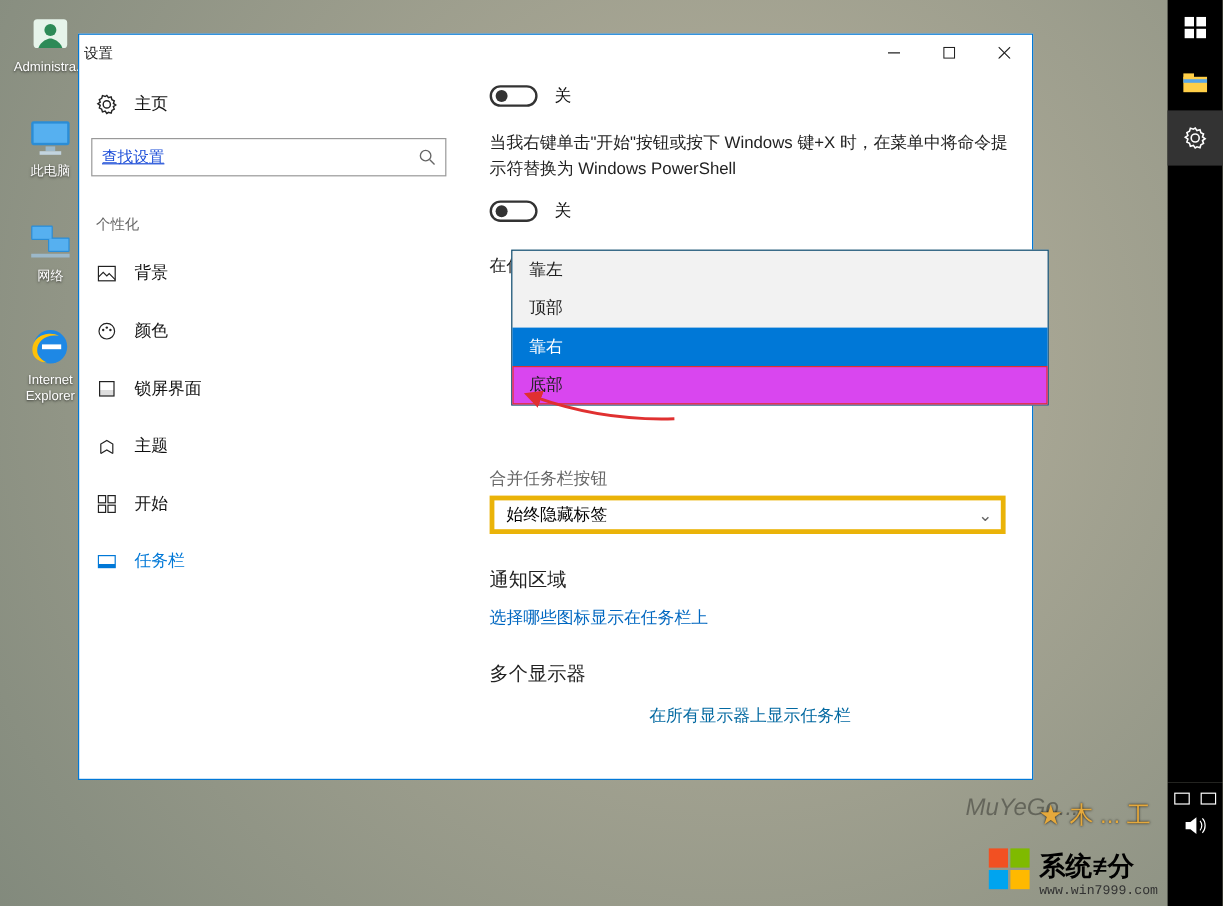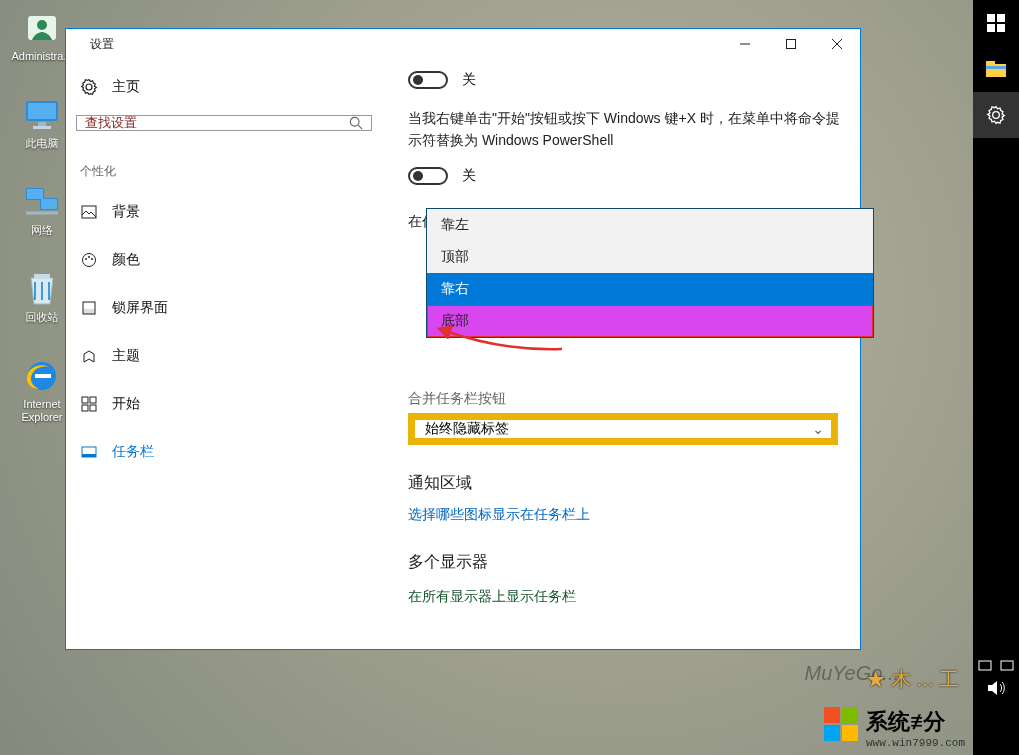--- a/index.html
+++ b/index.html
@@ -37,46 +37,46 @@
   .dicon{display:flex;flex-direction:column;align-items:center;color:#fff;font-size:11px;text-shadow:0 1px 2px rgba(0,0,0,.7);}
   .dicon .gfx{width:40px;height:40px;display:flex;align-items:center;justify-content:center;}
   .dicon span.label{margin-top:2px;text-align:center;line-height:13px;}
 
   
   .win{
     position:absolute; left:65px; top:28px; width:796px; height:622px;
     background:#fff; border:1px solid #0178d7;
     display:flex; flex-direction:column;
   }
-  .titlebar{height:30px;display:flex;align-items:center;font-size:12px;padding-left:24px;color:#222;}
+  .titlebar{height:30px;display:flex;align-items:center;font-size:12px;padding-left:4px;color:#222;}
   .titlebar .spacer{flex:1;}
   .titlebar .btn{width:46px;height:30px;display:flex;align-items:center;justify-content:center;color:#222;}
   .wincontent{flex:1;display:flex;overflow:hidden;}
 
   
   .leftnav{width:320px;padding:8px 0 0 10px; position: relative;}
   .home-row{display:flex;align-items:center;gap:14px;height:40px;padding-left:4px;font-size:14px;color:#111;}
-  .searchbox{margin:8px 14px 14px 0;height:16px;border:1px solid #999;display:flex;align-items:center;padding:0 8px;font-size:13px;color:#7f1d1d;justify-content:space-between;}
+  .searchbox{margin:8px 14px 14px 0;height:32px;border:1px solid #999;display:flex;align-items:center;padding:0 8px;font-size:13px;color:#1d4ed8;justify-content:space-between;text-decoration:underline;}
   .section-head{font-size:12px;color:#666;padding:18px 0 8px 4px;}
   .nav-item{display:flex;align-items:center;gap:14px;height:48px;padding-left:4px;font-size:14px;color:#111;}
   .nav-item.active{color:#0078d7;}
   .nav-item .ico{width:18px;display:flex;justify-content:center;}
 
   
   .rightpane{flex:1;padding:0 18px 0 22px; position: relative;}
   .toggle-row{display:flex;align-items:center;gap:14px;height:30px;font-size:14px;color:#111;}
   .toggle{width:40px;height:18px;border:2px solid #333;border-radius:11px;position:relative;}
   .toggle .knob{width:10px;height:10px;border-radius:50%;background:#333;position:absolute;left:3px;top:2px;}
   .desc{font-size:14px;color:#222;line-height:22px;}
   .subhead{font-size:14px;color:#222;margin:22px 0 6px;}
   .dropdown{position:absolute;left:426px;top:208px;width:448px;border:1px solid #0c4a6e;background:#f2f2f2;z-index:2;}
   .dropdown .opt{height:32px;display:flex;align-items:center;padding-left:14px;font-size:14px;color:#222;}
   .dropdown .opt.selected{background:#0078d7;color:#fff;}
   .dropdown .opt.hl{outline:1px solid #e03030;outline-offset:-1px;background:#d946ef;}
-  .combo{height:32px;border:7px solid #eab308;display:flex;align-items:center;padding-left:10px;font-size:14px;width:430px;justify-content:space-between; position: relative; z-index:1;}
+  .combo{height:32px;border:4px solid #eab308;display:flex;align-items:center;padding-left:10px;font-size:14px;width:430px;justify-content:space-between; position: relative; z-index:1;}
   .combo .chev{width:26px;text-align:center;color:#666;}
   .h2{font-size:16px;color:#222;margin:28px 0 12px;}
   .link{color:#0067c0;font-size:14px;margin:10px 0;display:block;}
 
   
   .arrowwrap{position:absolute;left:432px;top:323px;width:140px;height:30px;pointer-events:none;z-index:3;}
 
   
   .brand{position:absolute; right:54px; bottom:6px; display:flex; gap:8px; color:#000;font-family:Liberation Mono, monospace;}
   .brand .sq{display:grid;grid-template-columns:16px 16px;grid-template-rows:16px 16px;gap:2px;}
@@ -124,30 +124,20 @@
           <rect x="18" y="13" width="18" height="12" rx="1" fill="#2b8dd6"></rect>
           <rect x="5" y="4" width="16" height="10" fill="#56b0f0"></rect>
           <rect x="19" y="14" width="16" height="10" fill="#56b0f0"></rect>
           <path d="M4 28h32" stroke="#9cb8c9" stroke-width="3"></path>
         </svg>
     </div>
     <span class="label">网络</span>
   </div>
   <div class="dicon">
     <div class="gfx">
-      <svg width="34" height="38" viewBox="0 0 34 38">
-          <path d="M6 8h22l-3 26H9z" fill="#dbe9f4" stroke="#9bb" stroke-width="1"></path>
-          <path d="M10 12v18M17 12v18M24 12v18" stroke="#3a9bdc" stroke-width="2"></path>
-          <rect x="9" y="4" width="16" height="5" fill="#c9dbe8"></rect>
-        </svg>
-    </div>
-    <span class="label">回收站</span>
-  </div>
-  <div class="dicon">
-    <div class="gfx">
       <svg width="38" height="38" viewBox="0 0 38 38">
           <circle cx="19" cy="19" r="14" fill="#1e88e5"></circle>
           <path d="M8 22c0-8 8-14 18-12-6-4-22-2-22 12 0 6 6 10 12 10-4-2-8-5-8-10z" fill="#ffc107"></path>
           <rect x="12" y="17" width="16" height="4" fill="#fff"></rect>
         </svg>
     </div>
     <span class="label" style="white-space:pre;">Internet
 Explorer</span>
   </div>
 </div>
@@ -278,21 +268,21 @@
       <div class="desc" style="color:#666;margin-top:0px;">合并任务栏按钮</div>
       <div class="combo" style="margin-top:4px;">
         <span>始终隐藏标签</span>
         <span class="chev">⌄</span>
       </div>
 
       <div class="h2">通知区域</div>
       <a class="link">选择哪些图标显示在任务栏上</a>
 
       <div class="h2">多个显示器</div>
-      <div class="desc" style="color:#14532d;">在所有显示器上显示任务栏</div>
+      <div class="desc" style="color:#0369a1;text-align:center;">在所有显示器上显示任务栏</div>
     </div>
   </div>
 </div>
 
 <div class="dropdown">
   <div class="opt">靠左</div>
   <div class="opt">顶部</div>
   <div class="opt selected">靠右</div>
   <div class="opt hl">底部</div>
 </div>

